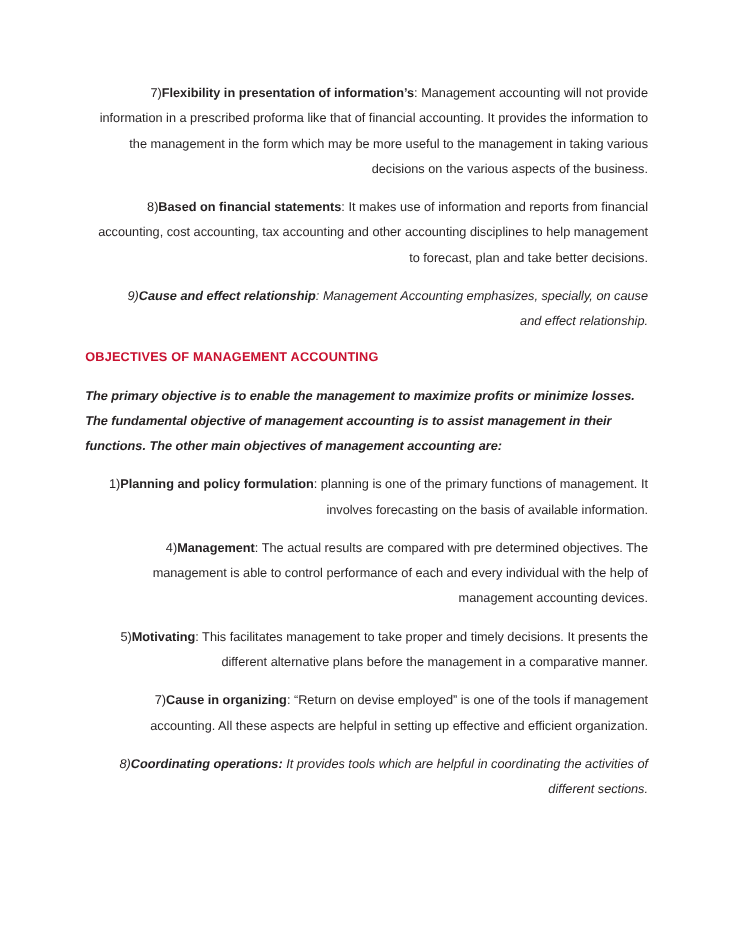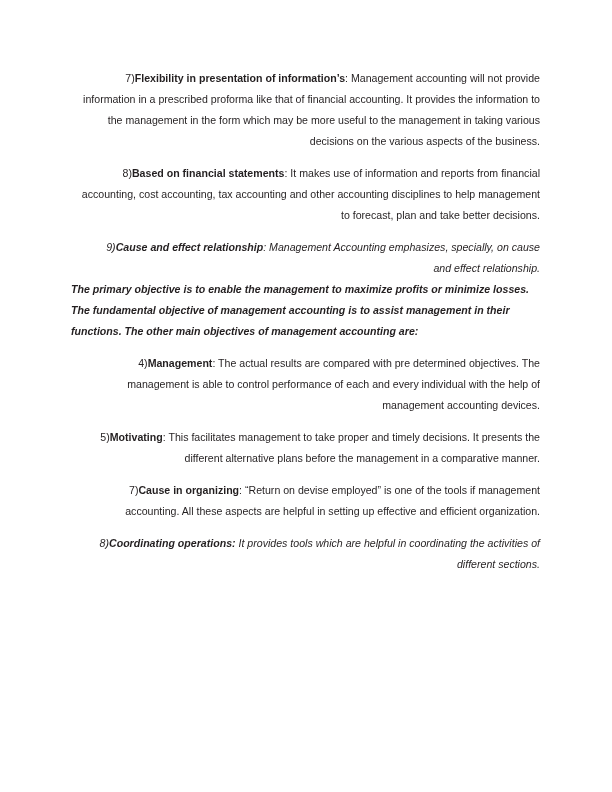--- a/index.html
+++ b/index.html
@@ -69,24 +69,26 @@
 
 <div class="page" style="background: rgb(255, 255, 255);">
   <div class="doc-body">
 
     <div id="characteristics-list">
         <p class="num-para"><span class="marker">7)</span><span class="lead">Flexibility in presentation of information’s</span><span>: Management accounting will not provide information in a prescribed proforma like that of financial accounting. It provides the information to the management in the form which may be more useful to the management in taking various decisions on the various aspects of the business.</span></p>
         <p class="num-para"><span class="marker">8)</span><span class="lead">Based on financial statements</span><span>: It makes use of information and reports from financial accounting, cost accounting, tax accounting and other accounting disciplines to help management to forecast, plan and take better decisions.</span></p>
         <p class="num-para"><span class="marker">9)</span><span class="lead">Cause and effect relationship</span><span>: Management Accounting emphasizes, specially, on cause and effect relationship.</span></p>
       </div>
 
+    <div class="section-heading gap-before-heading" id="objectives-heading" style="color: rgb(200, 16, 46);">OBJECTIVES OF MANAGEMENT ACCOUNTING</div>
 
     <p class="intro-italic">The primary objective is to enable the management to maximize profits or minimize losses. The fundamental objective of management accounting is to assist management in their functions. The other main objectives of management accounting are:</p>
 
     <div id="objectives-list">
+        <p class="num-para"><span class="marker">1)</span><span class="lead">Planning and policy formulation</span><span>: planning is one of the primary functions of management. It involves forecasting on the basis of available information.</span></p>
         <p class="num-para"><span class="marker">4)</span><span class="lead">Management</span><span>: The actual results are compared with pre determined objectives. The management is able to control performance of each and every individual with the help of management accounting devices.</span></p>
         <p class="num-para"><span class="marker">5)</span><span class="lead">Motivating</span><span>: This facilitates management to take proper and timely decisions. It presents the different alternative plans before the management in a comparative manner.</span></p>
         <p class="num-para"><span class="marker">7)</span><span class="lead">Cause in organizing</span><span>: “Return on devise employed” is one of the tools if management accounting. All these aspects are helpful in setting up effective and efficient organization.</span></p>
         <p class="num-para"><span class="marker">8)</span><span class="lead">Coordinating operations:</span><span> It provides tools which are helpful in coordinating the activities of different sections.</span></p>
       </div>
 
   </div>
 </div>
 
 </body></html>

